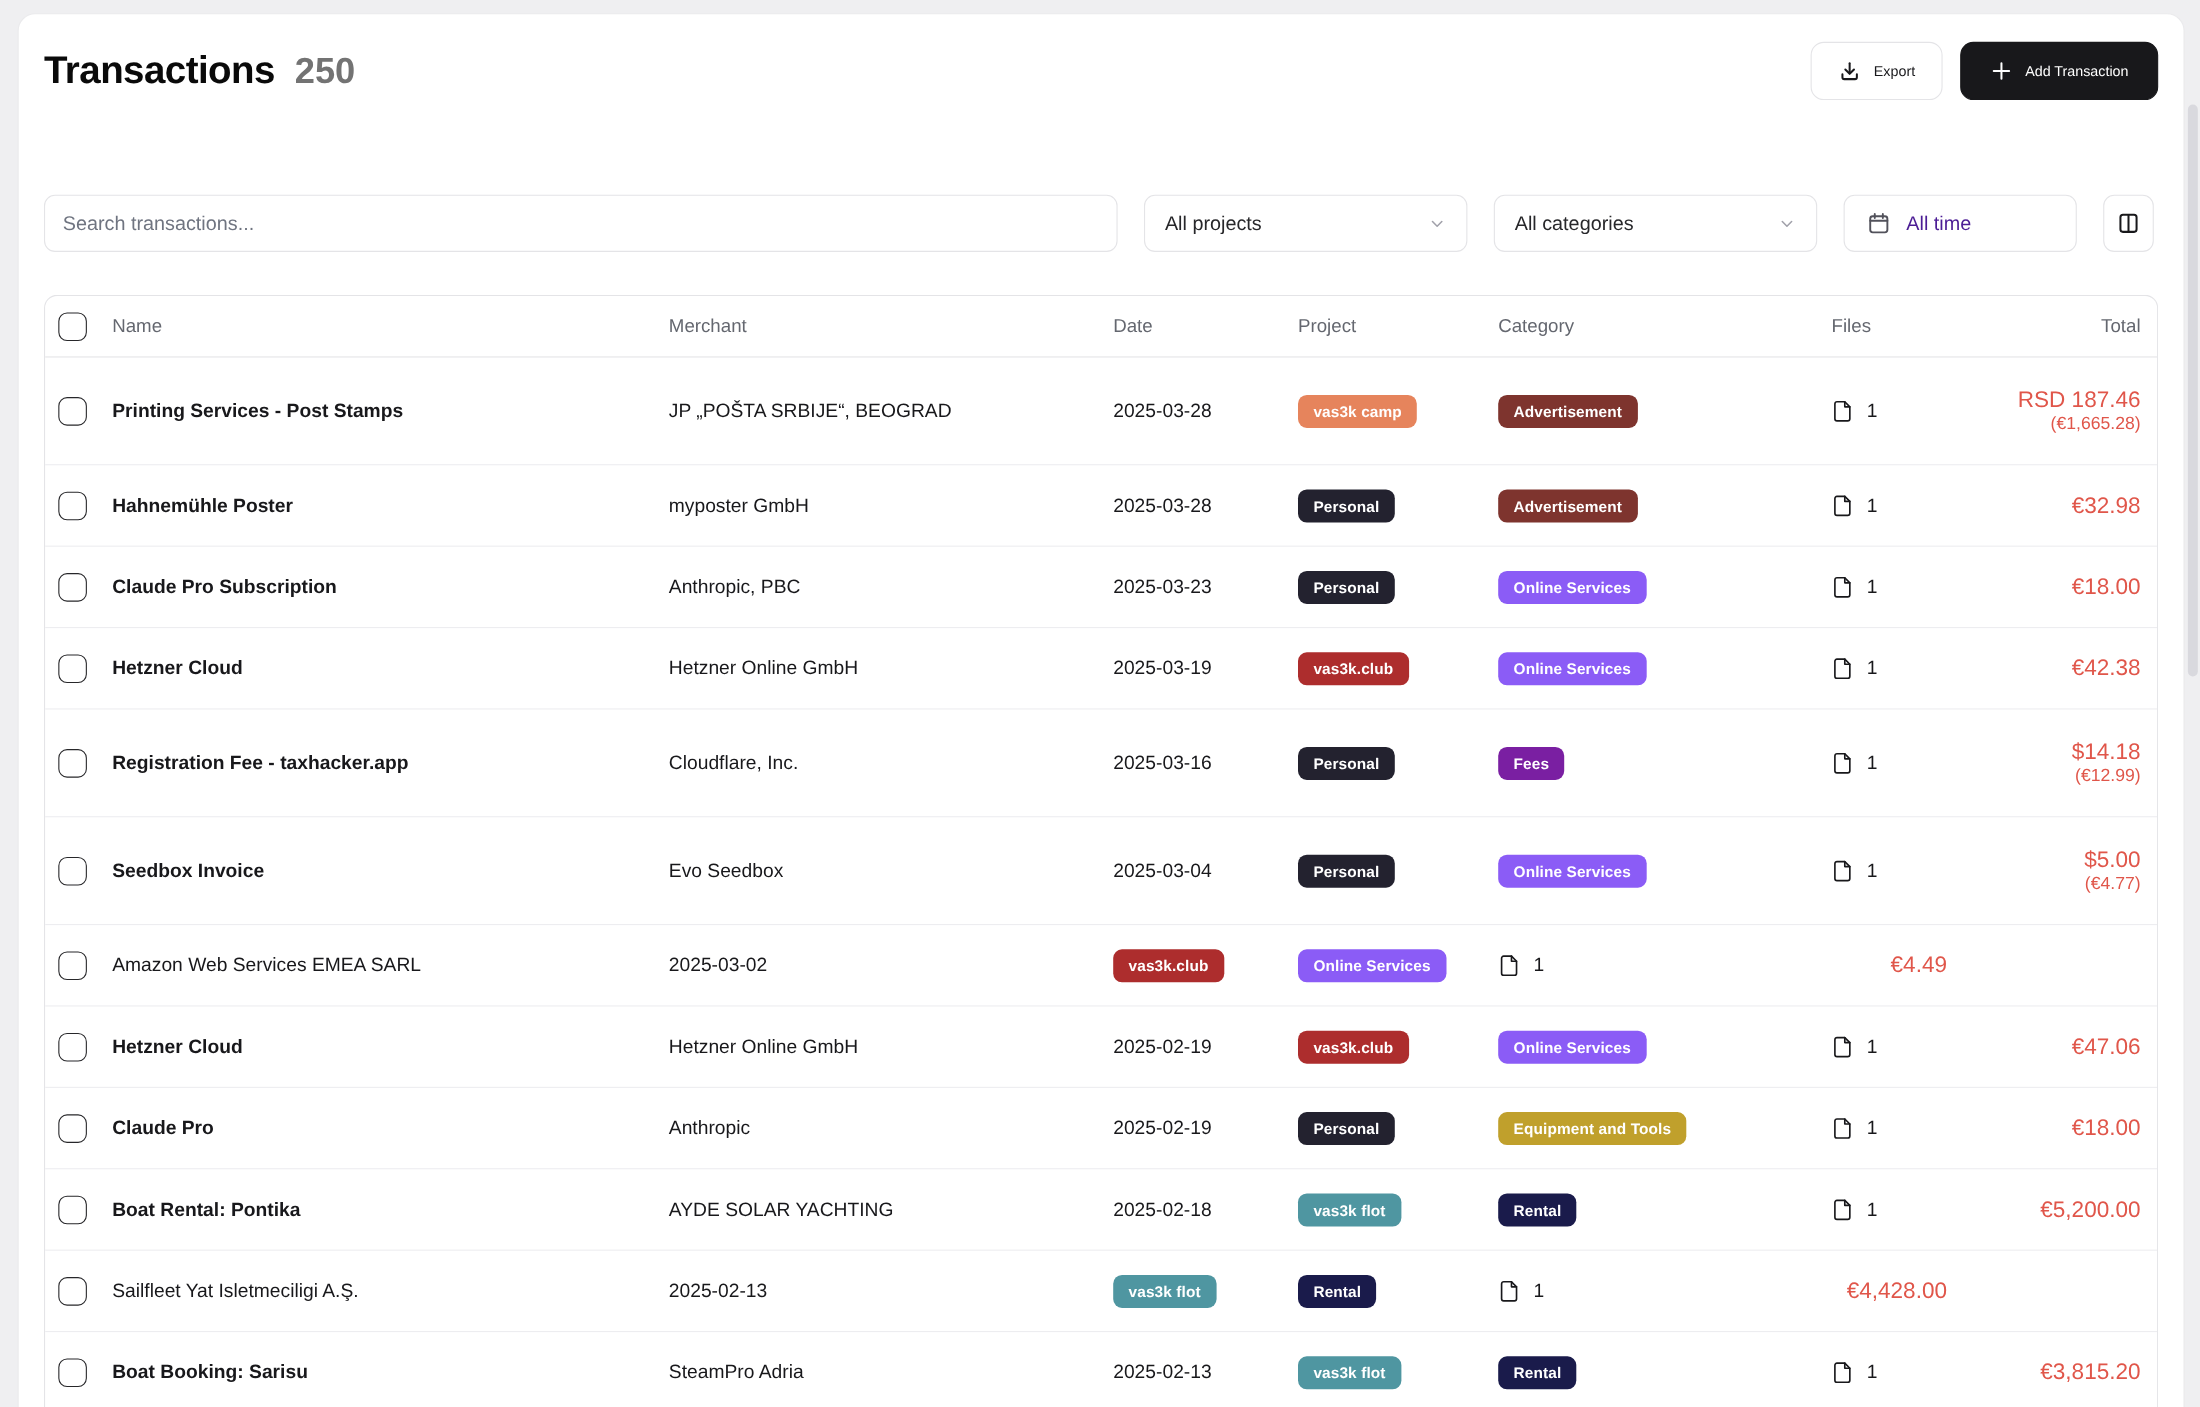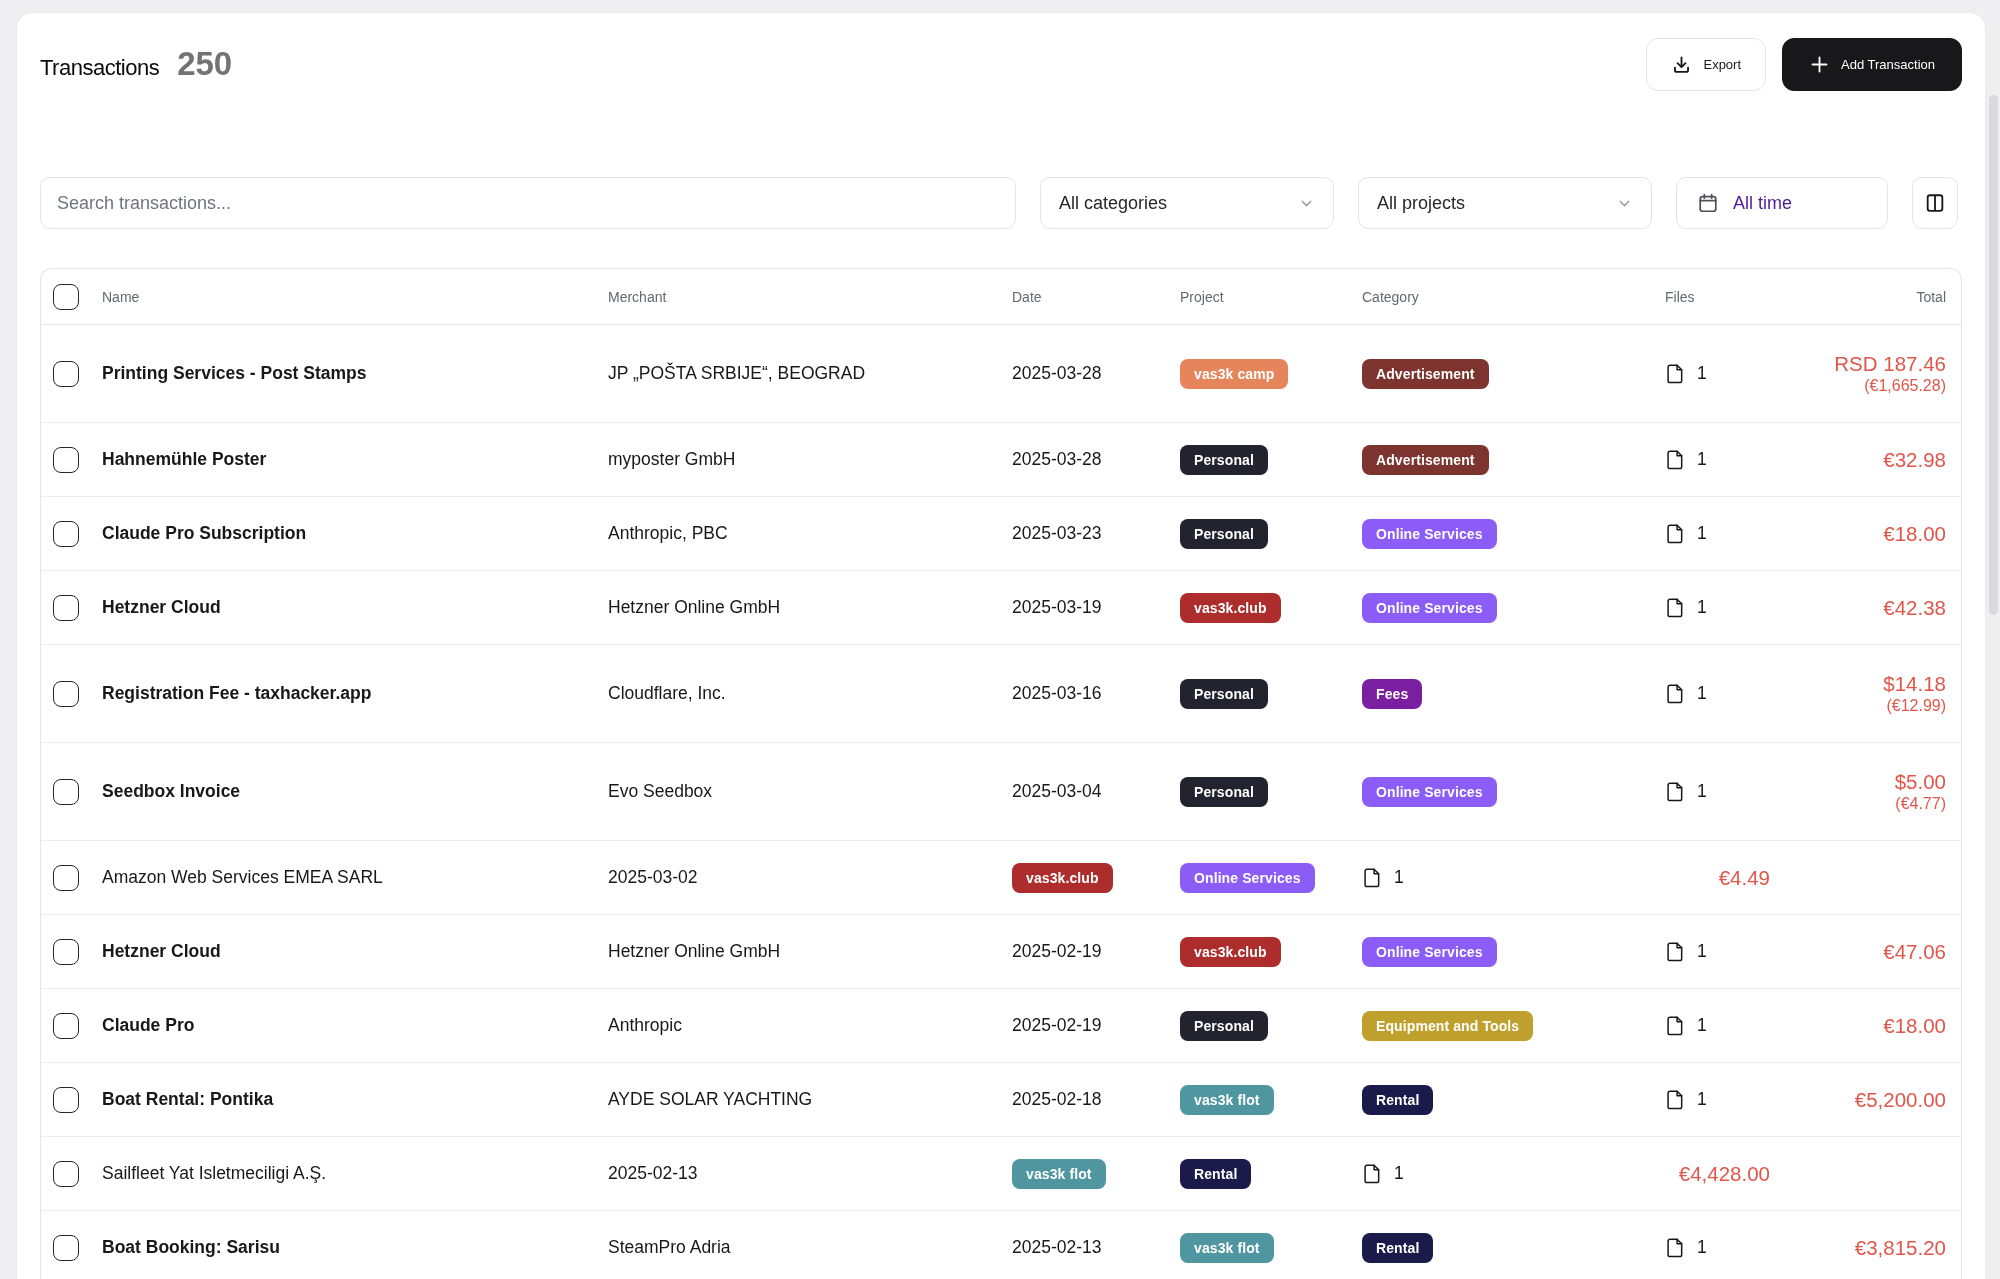--- a/index.html
+++ b/index.html
@@ -6,21 +6,21 @@
   html,body { width:2000px; height:1279px; overflow:hidden; background:#EFEFF1;
               font-family:"Liberation Sans","DejaVu Sans",sans-serif; }
 
   .card { position:absolute; left:16px; top:12px; width:1970px; height:1290px;
           background:#FFFFFF; border-radius:16px 16px 0 0; border:1px solid #EAEAEC;
           padding:0 23px; }
 
   
   .topbar { margin-top:24px; height:54px; display:flex; align-items:center; justify-content:space-between; }
   .title-wrap { display:flex; align-items:baseline; gap:18px; }
-  .page-title { font-size:22px; font-weight:400; color:#0A0A0A; letter-spacing:-0.5px; }
+  .page-title { font-size:35px; font-weight:700; color:#0A0A0A; letter-spacing:-0.5px; }
   .page-count { font-size:33px; font-weight:600; color:#737373; }
   .topbar-actions { display:flex; gap:16px; }
   .btn { display:flex; align-items:center; gap:11px; height:53px; border-radius:12px;
          font-size:13px; font-weight:500; cursor:pointer; }
   .btn-secondary { background:#FFFFFF; border:1px solid #E4E4E7; color:#18181B; padding:0 24px; }
   .btn-primary   { background:#18181B; border:1px solid #18181B; color:#FFFFFF; padding:0 26px; }
 
   
   .filters { margin-top:86px; display:flex; gap:24px; height:52px; }
   .search-box { flex:0 0 976px; height:52px; border:1px solid #E4E4E7; border-radius:10px;
@@ -35,21 +35,21 @@
              display:flex; align-items:center; gap:14px; padding:0 20px; font-size:18px; color:#4c1d95; cursor:pointer; }
   .iconbtn { width:46px; height:52px; border:1px solid #E4E4E7; border-radius:10px; background:#fff;
              display:flex; align-items:center; justify-content:center; cursor:pointer; }
 
   
   .table { margin-top:39px; border:1px solid #E4E4E7; border-radius:12px 12px 0 0; border-bottom:none;
            background:#fff; overflow:hidden; }
   .trow, .thead { display:grid; align-items:center;
     grid-template-columns:61px 506px 404px 168px 182px 303px 120px 1fr; }
   .thead { height:56px; border-bottom:1px solid #E4E4E7; }
-  .thead .hcell { font-size:14px; font-weight:500; color:#64676F; }
+  .thead .hcell { font-size:17px; font-weight:500; color:#64676F; }
   .trow { border-bottom:1px solid #EDEDF0; }
   .row-single { height:74px; }
   .row-double { height:98px; }
   .cell { font-size:17.5px; color:#18181B; }
   .c-check { display:flex; justify-content:flex-start; padding-left:12px; }
   .checkbox { width:26px; height:26px; border:1.6px solid #27272A; border-radius:8px;
               background:#fff; display:inline-block; cursor:pointer; }
   .c-name { font-weight:600; }
   .c-files { display:flex; align-items:center; gap:12px; }
   .c-total { text-align:right; padding-right:15px; }
@@ -94,29 +94,29 @@
         <span>Add Transaction</span>
       </button>
     </div>
   </div>
 
   <div class="filters">
     <div class="search-box">
       <input type="text" placeholder="Search transactions..." style="">
     </div>
     <div class="select">
-      <span>All categories</span>
+      <span>All projects</span>
       <span>
         <svg width="17" height="17" viewBox="0 0 24 24" fill="none" stroke="#A1A1AA" stroke-width="2" stroke-linecap="round" stroke-linejoin="round">
             <path d="m6 9 6 6 6-6"></path>
           </svg>
       </span>
     </div>
     <div class="select">
-      <span>All projects</span>
+      <span>All categories</span>
       <span>
         <svg width="17" height="17" viewBox="0 0 24 24" fill="none" stroke="#A1A1AA" stroke-width="2" stroke-linecap="round" stroke-linejoin="round">
             <path d="m6 9 6 6 6-6"></path>
           </svg>
       </span>
     </div>
     <div class="datebtn">
       <span>
         <svg width="22" height="22" viewBox="0 0 24 24" fill="none" stroke="#52525B" stroke-width="1.9" stroke-linecap="round" stroke-linejoin="round">
           <rect x="3.5" y="5" width="17" height="16" rx="2.5"></rect>

